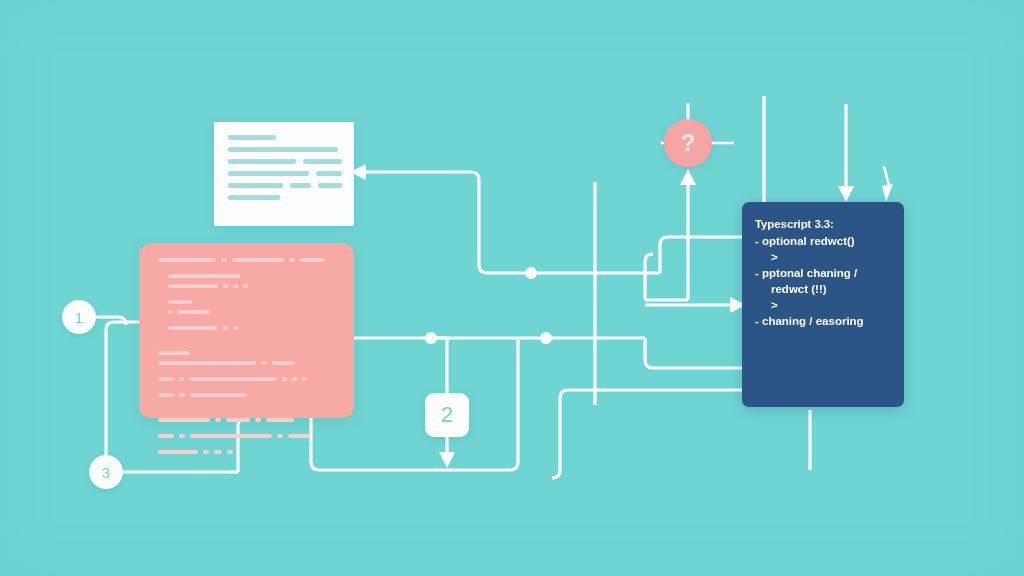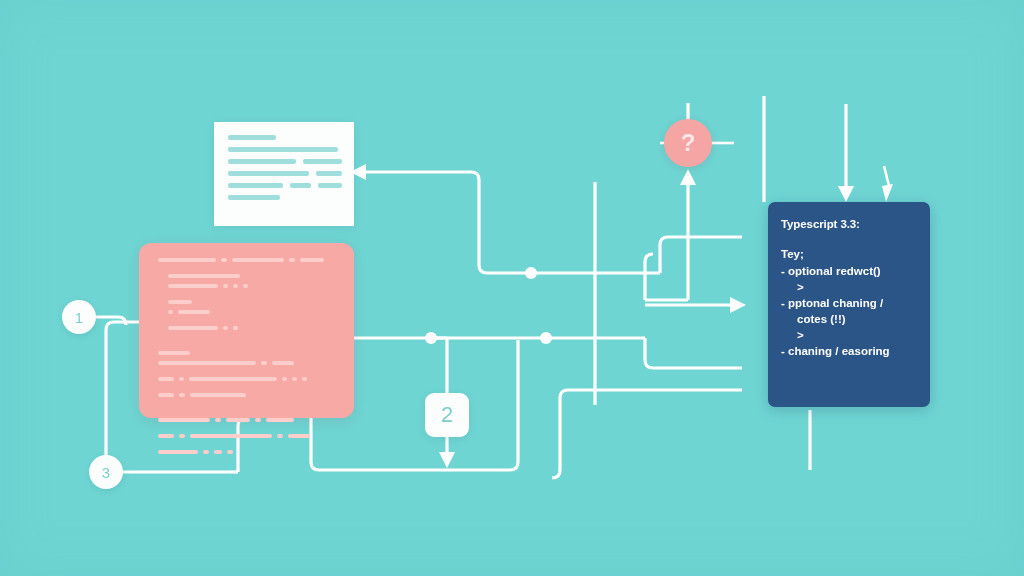--- a/index.html
+++ b/index.html
@@ -52,21 +52,21 @@
     padding: 15px 16px 0 19px;
     box-shadow: 0 3px 14px rgba(120,60,60,0.12);
   }
   #code-card-pink .line { background: #FBCDCB; height: 4px; margin-bottom: 6px; }
   #code-card-pink .line-row { margin-bottom: 6px; gap: 5px; }
   #code-card-pink .gap { height: 9px; }
 
   
   #note-panel {
     position: absolute;
-    left: 768px; top: 202px;
+    left: 742px; top: 202px;
     width: 162px; height: 205px;
     background: #2B5586;
     border-radius: 7px;
     padding: 14px 10px 0 13px;
     box-shadow: 0 3px 14px rgba(20,50,85,0.22);
   }
   #note-panel .note-head {
     color: #FFFFFF;
     font-size: 11.5px;
     line-height: 17px;
@@ -290,26 +290,25 @@
         <div class="line" style="width:6px"></div>
       <div class="line" style="width:8px"></div>
         <div class="line" style="width:6px"></div>
     </div>
   </div>
 
   <div id="note-panel">
     <div class="note-head">
       <div>Typescript 3.3:</div>
     </div>
-    <div class="note-sub">Tey;</div>
     <ul class="note-list">
       <li>- optional redwct()</li>
       <li class="cont">&gt;</li>
       <li>- pptonal chaning /</li>
-      <li class="cont">cotes (!!)</li>
+      <li class="cont">redwct (!!)</li>
       <li class="cont">&gt;</li>
       <li>- chaning / easoring</li>
     </ul>
   </div>
 
   <div class="badge-circle" id="badge-1">1</div>
 
   <div class="badge-circle" id="badge-3">3</div>
 
   <div id="badge-2">2</div>

